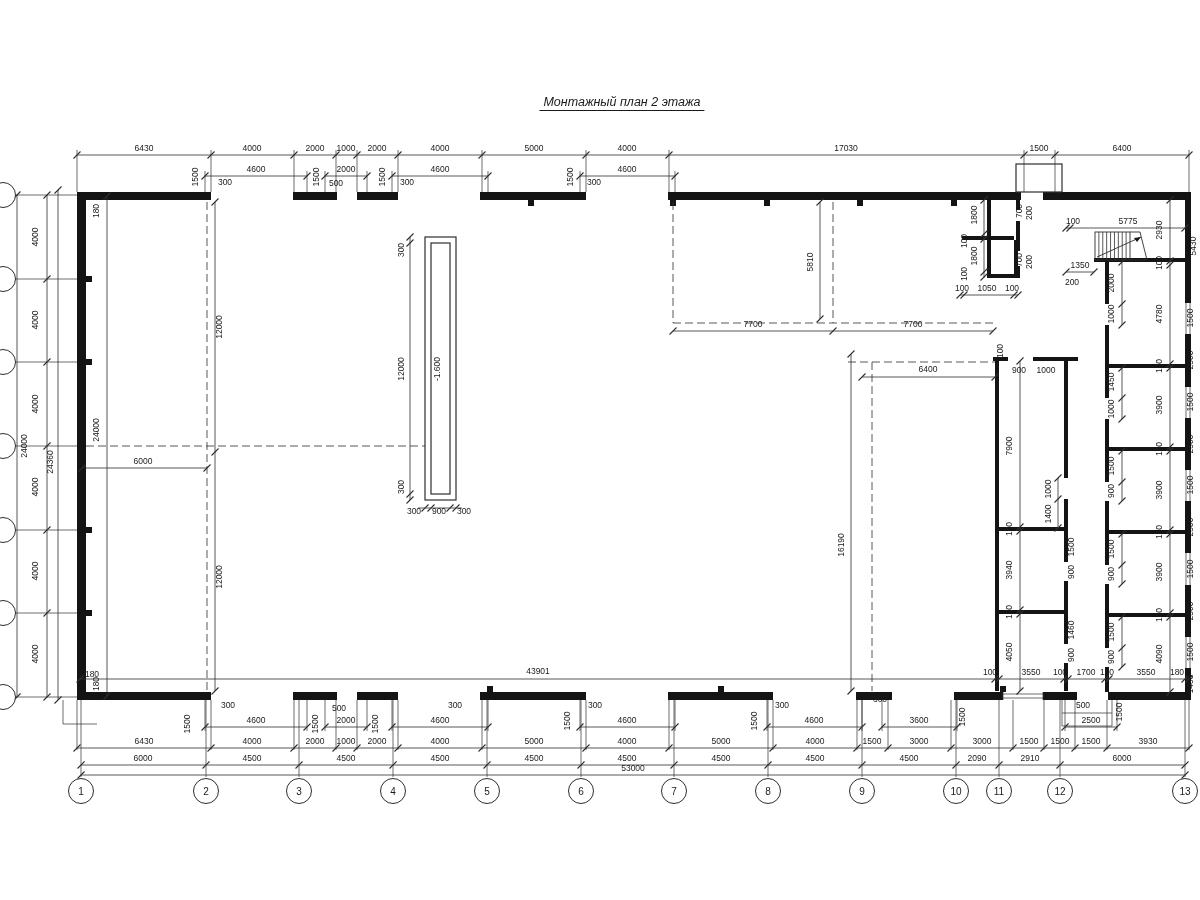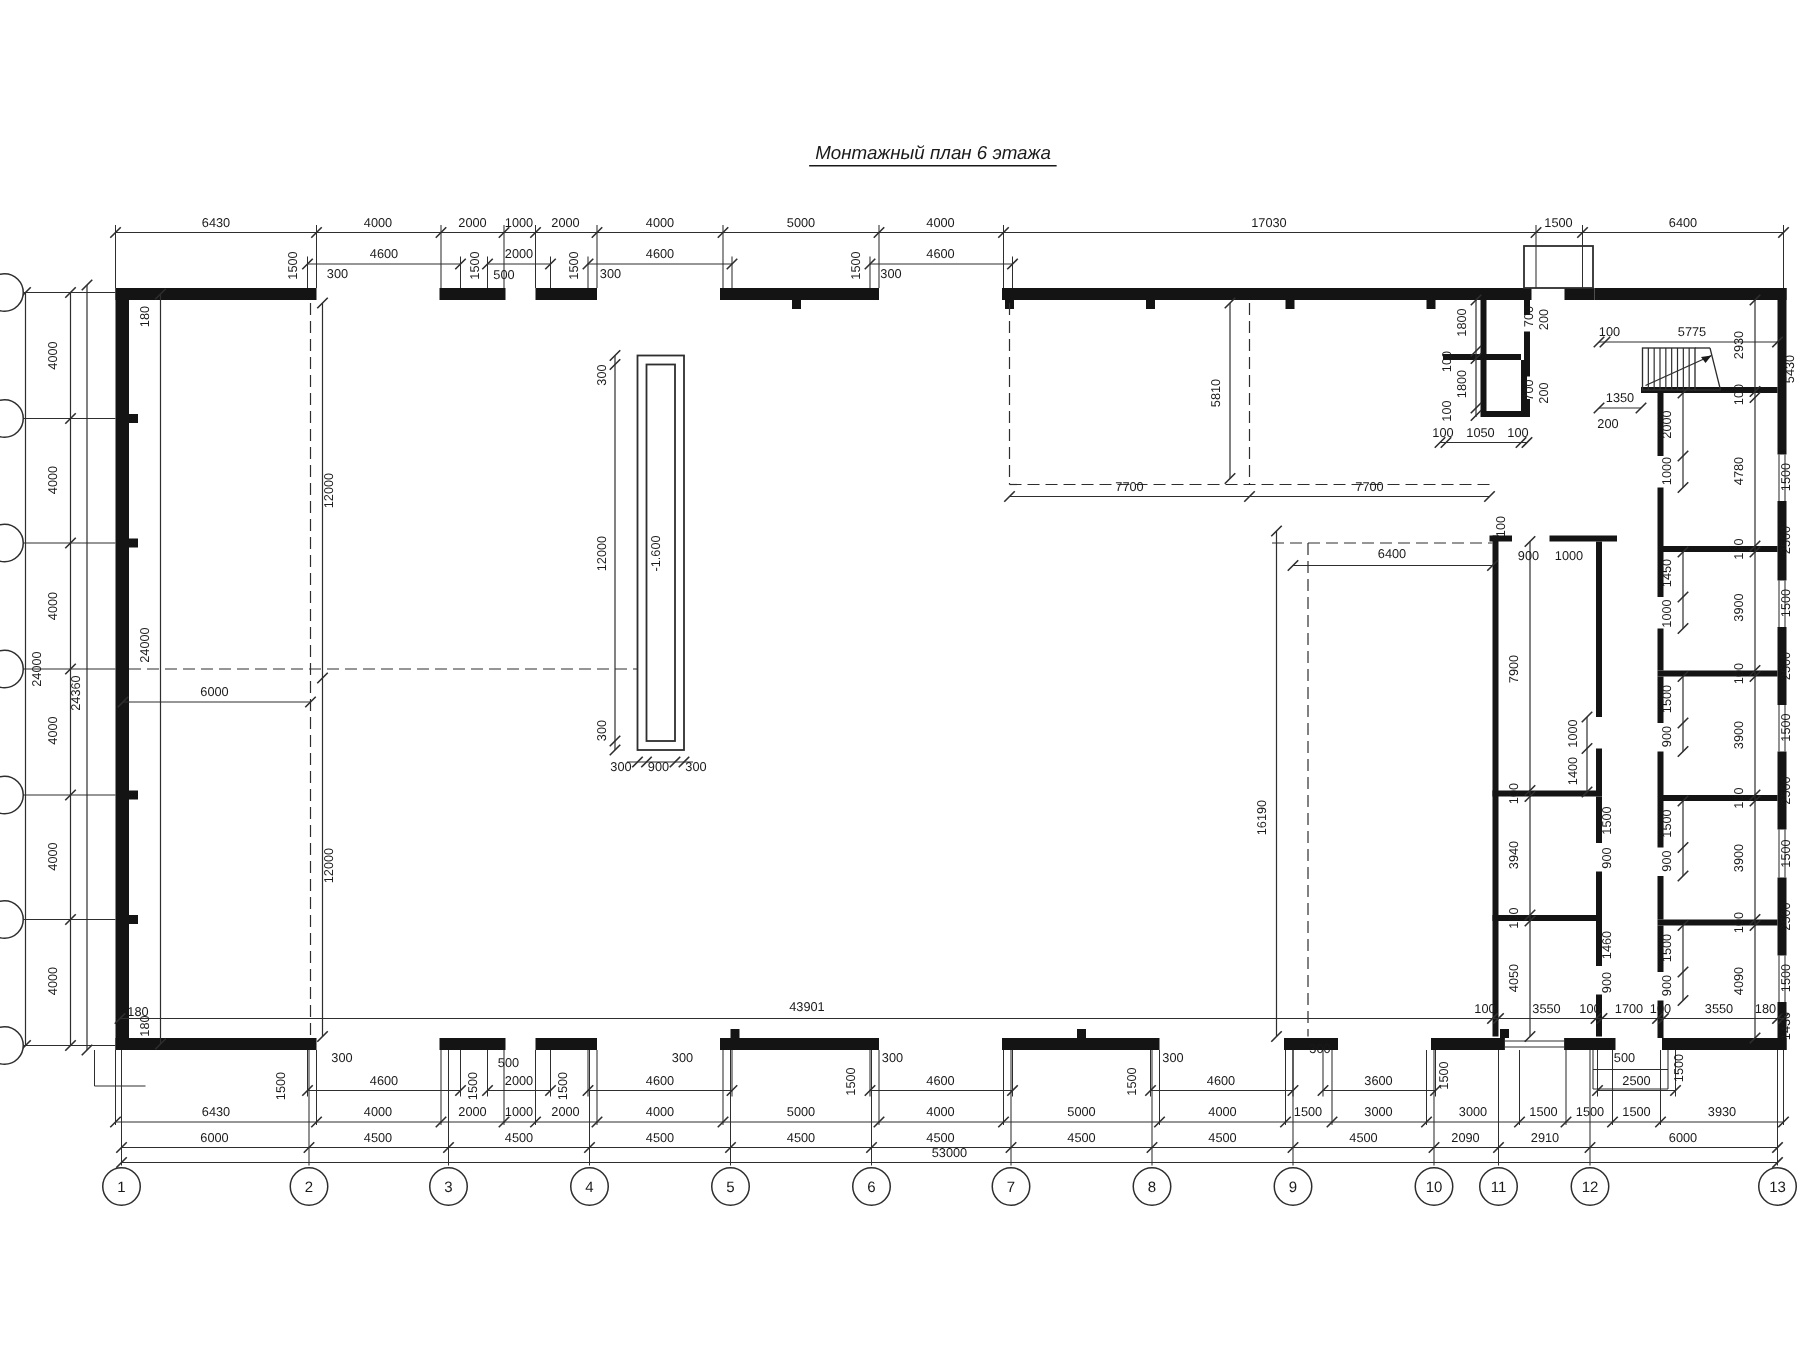--- a/index.html
+++ b/index.html
@@ -8,21 +8,21 @@
   #plan-svg{position:absolute;left:0;top:0;}
   #title{position:absolute;top:95px;left:622px;transform:translateX(-50%);
          font-style:italic;font-size:12.5px;color:#1a1a1a;
          border-bottom:1px solid #1a1a1a;padding:0 4px 1px 4px;white-space:nowrap;}
   text{font-family:"Liberation Sans", sans-serif;}
 </style>
 </head>
 <body>
 
 <div id="stage">
-  <div id="title">Монтажный план 6 этажа</div>
+  <div id="title">Монтажный план 2 этажа</div>
   <svg id="plan-svg" width="1200" height="900" viewBox="0 0 1200 900">
       <rect x="77" y="192" width="134" height="8" fill="#141414"></rect>
       <rect x="293" y="192" width="44" height="8" fill="#141414"></rect>
       <rect x="357" y="192" width="41" height="8" fill="#141414"></rect>
       <rect x="480" y="192" width="106" height="8" fill="#141414"></rect>
       <rect x="668" y="192" width="348" height="8" fill="#141414"></rect>
       <rect x="1016" y="192" width="5" height="8" fill="#141414"></rect>
       <rect x="1043" y="192" width="20" height="8" fill="#141414"></rect>
       <rect x="1063" y="192" width="128" height="8" fill="#141414"></rect>
       <rect x="77" y="692" width="134" height="8" fill="#141414"></rect>

